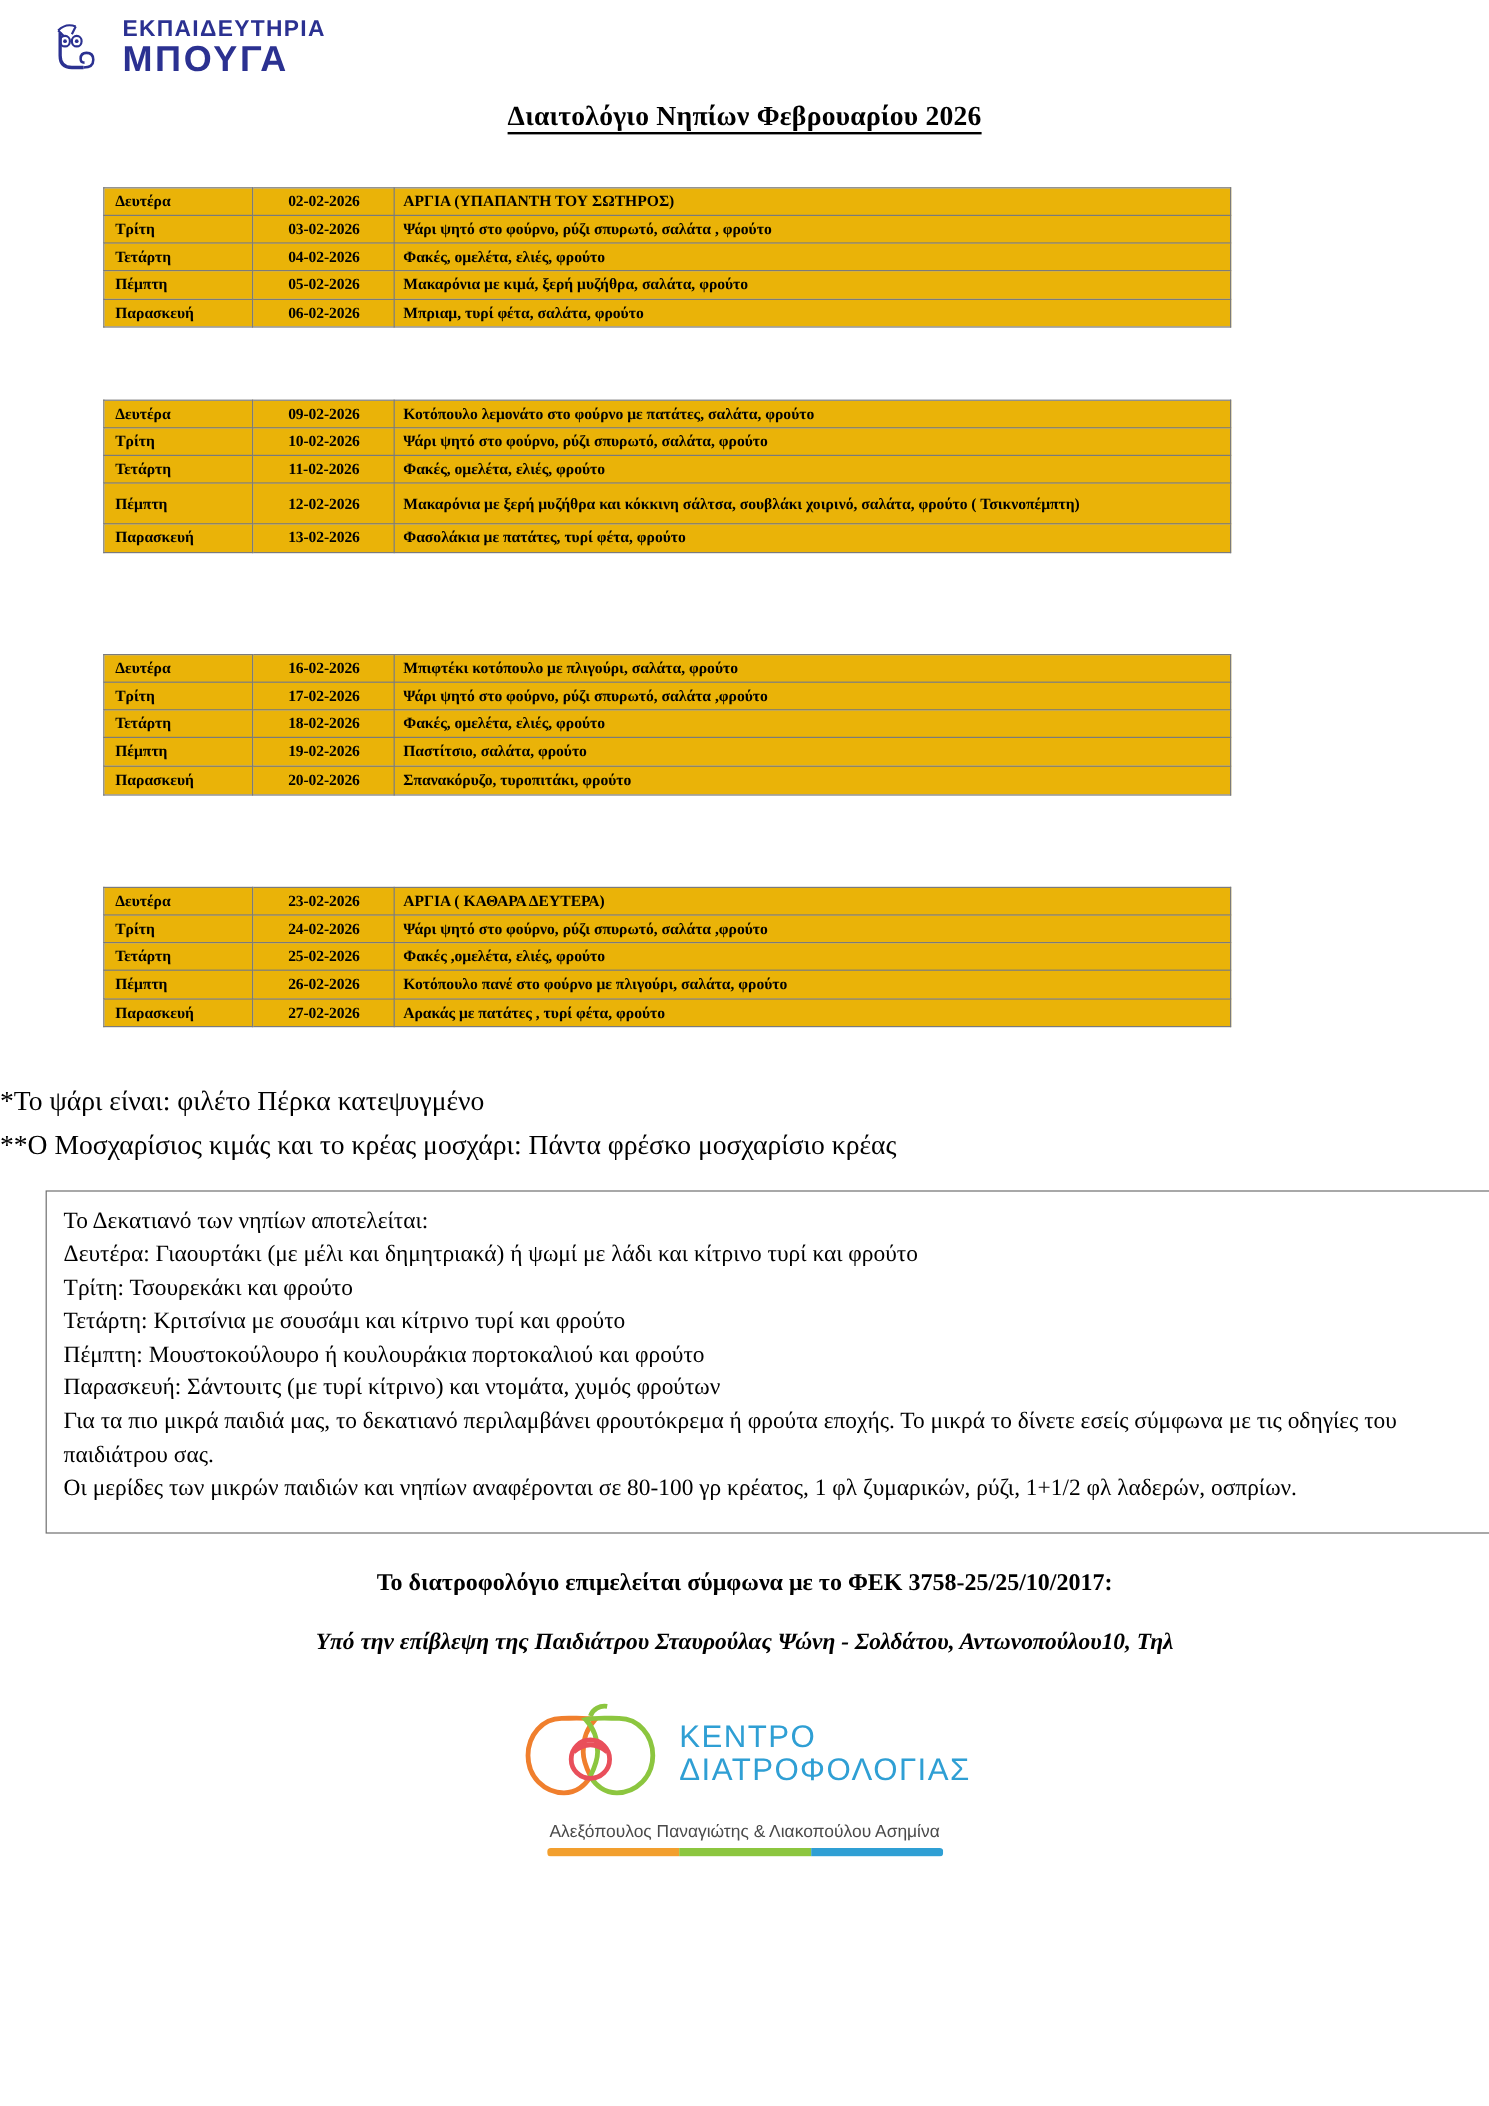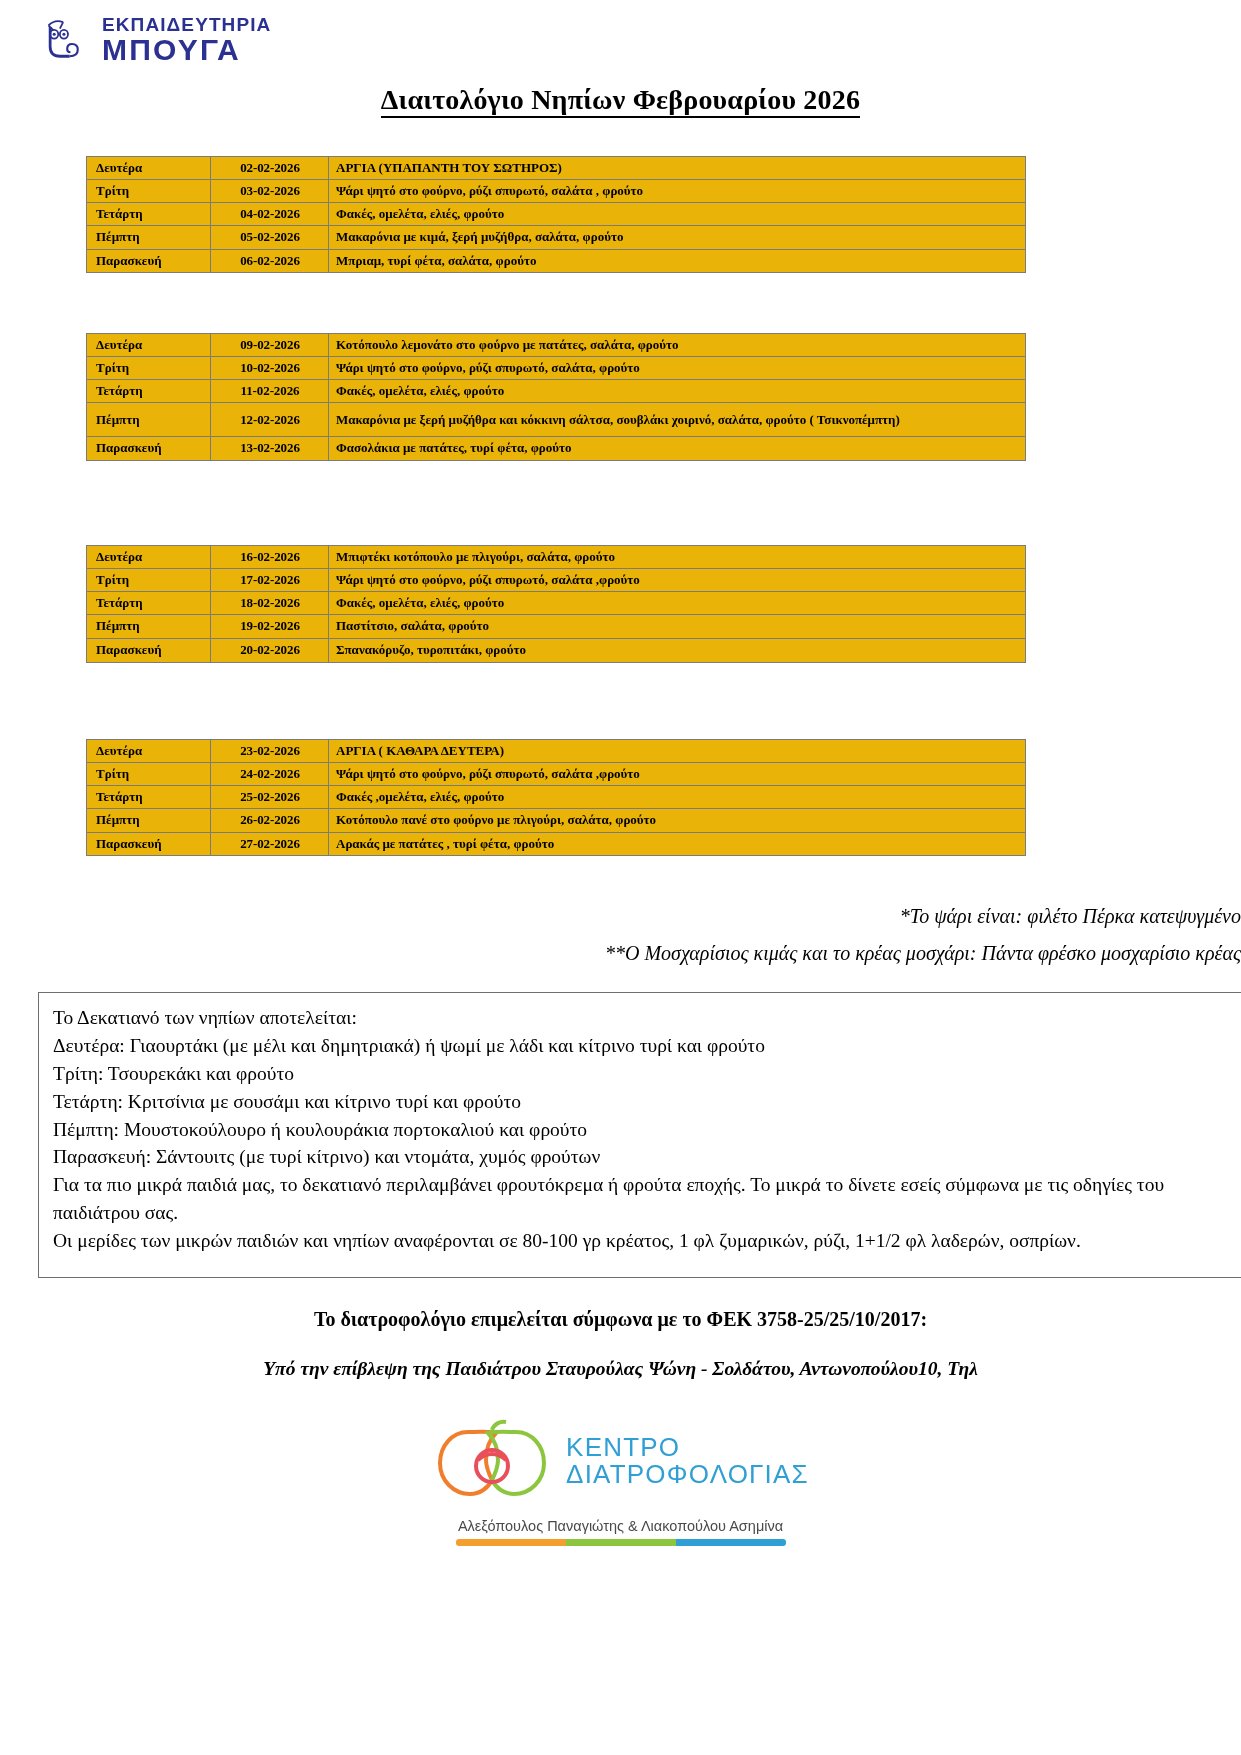--- a/index.html
+++ b/index.html
@@ -43,21 +43,21 @@
     margin-top: 1px;
   }
 
   
   .doc-title {
     position: absolute;
     top: 84px;
     left: 0;
     width: 100%;
     text-align: center;
-    font-size: 28px;
+    font-size: 23px;
     font-weight: bold;
     letter-spacing: 0.2px;
   }
   .doc-title span {
     border-bottom: 2px solid #000;
     padding-bottom: 1px;
   }
 
   
   .sheet {
@@ -101,23 +101,22 @@
     text-align-last: left;
     padding-right: 10px;
   }
   .week-table tr.tall td { height: 34px; }
   .week-table td.align-bottom { vertical-align: bottom; padding-bottom: 4px; }
 
   
   .footnote {
     position: absolute;
     width: 100%;
-    text-align: right;
-    font-style: italic;
-    font-size: 20px;
+    text-align: left;
+    font-size: 23px;
   }
   #fn1 { top: 905px; }
   #fn2 { top: 942px; }
 
   
   .info-box {
     position: absolute;
     left: 38px;
     top: 992px;
     width: 1220px;

